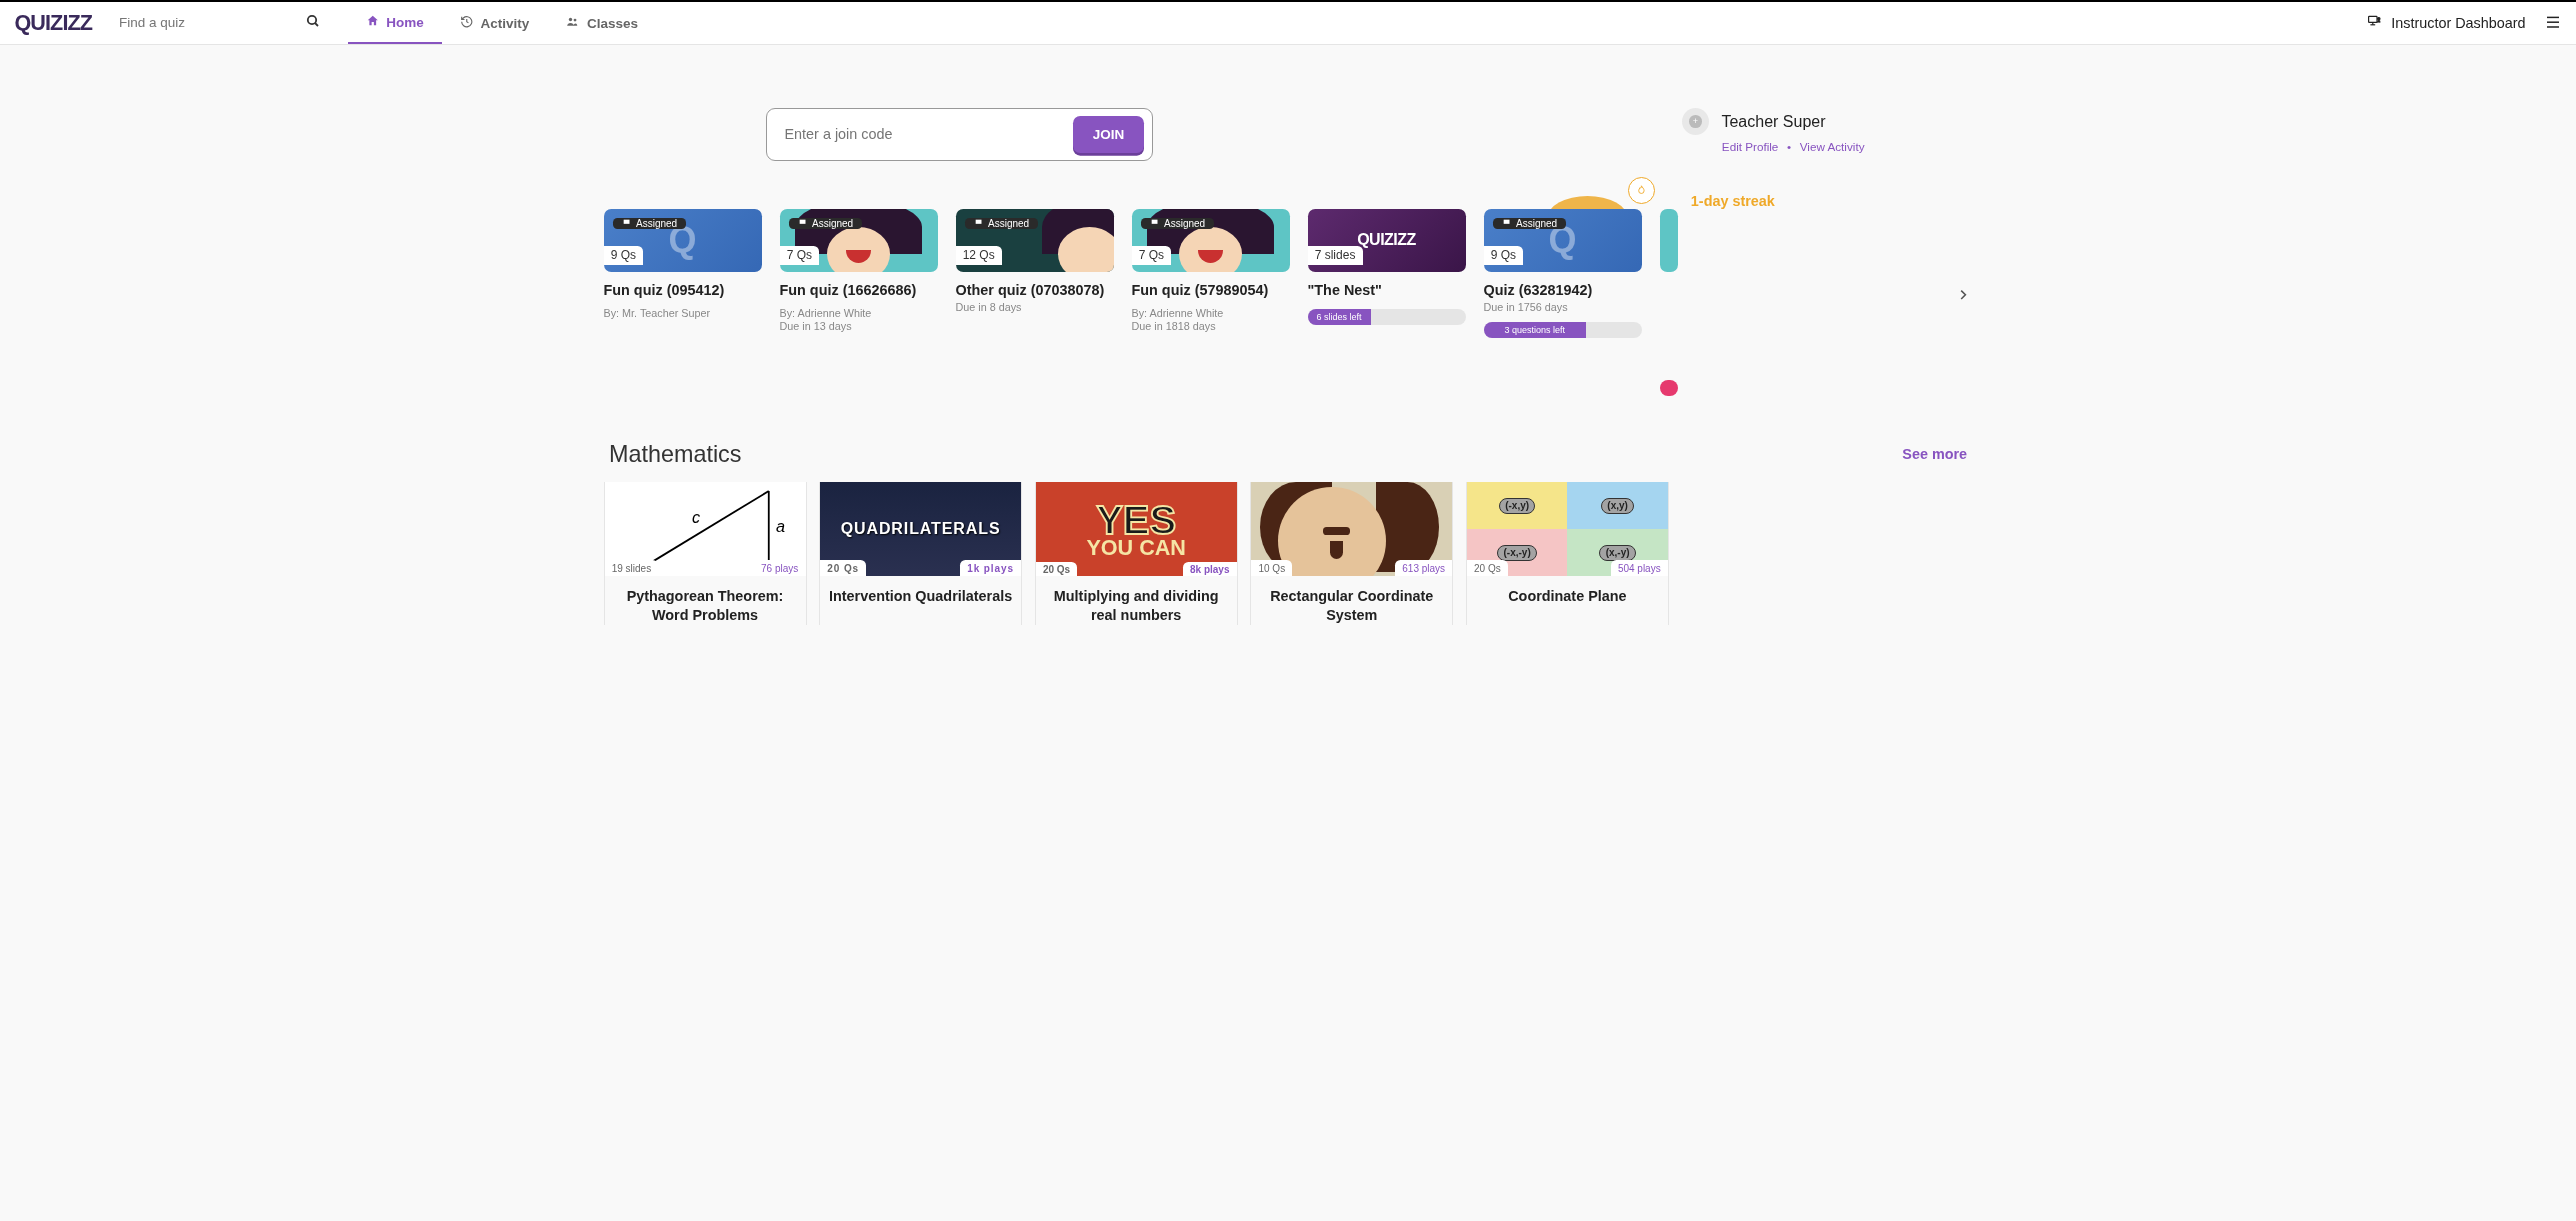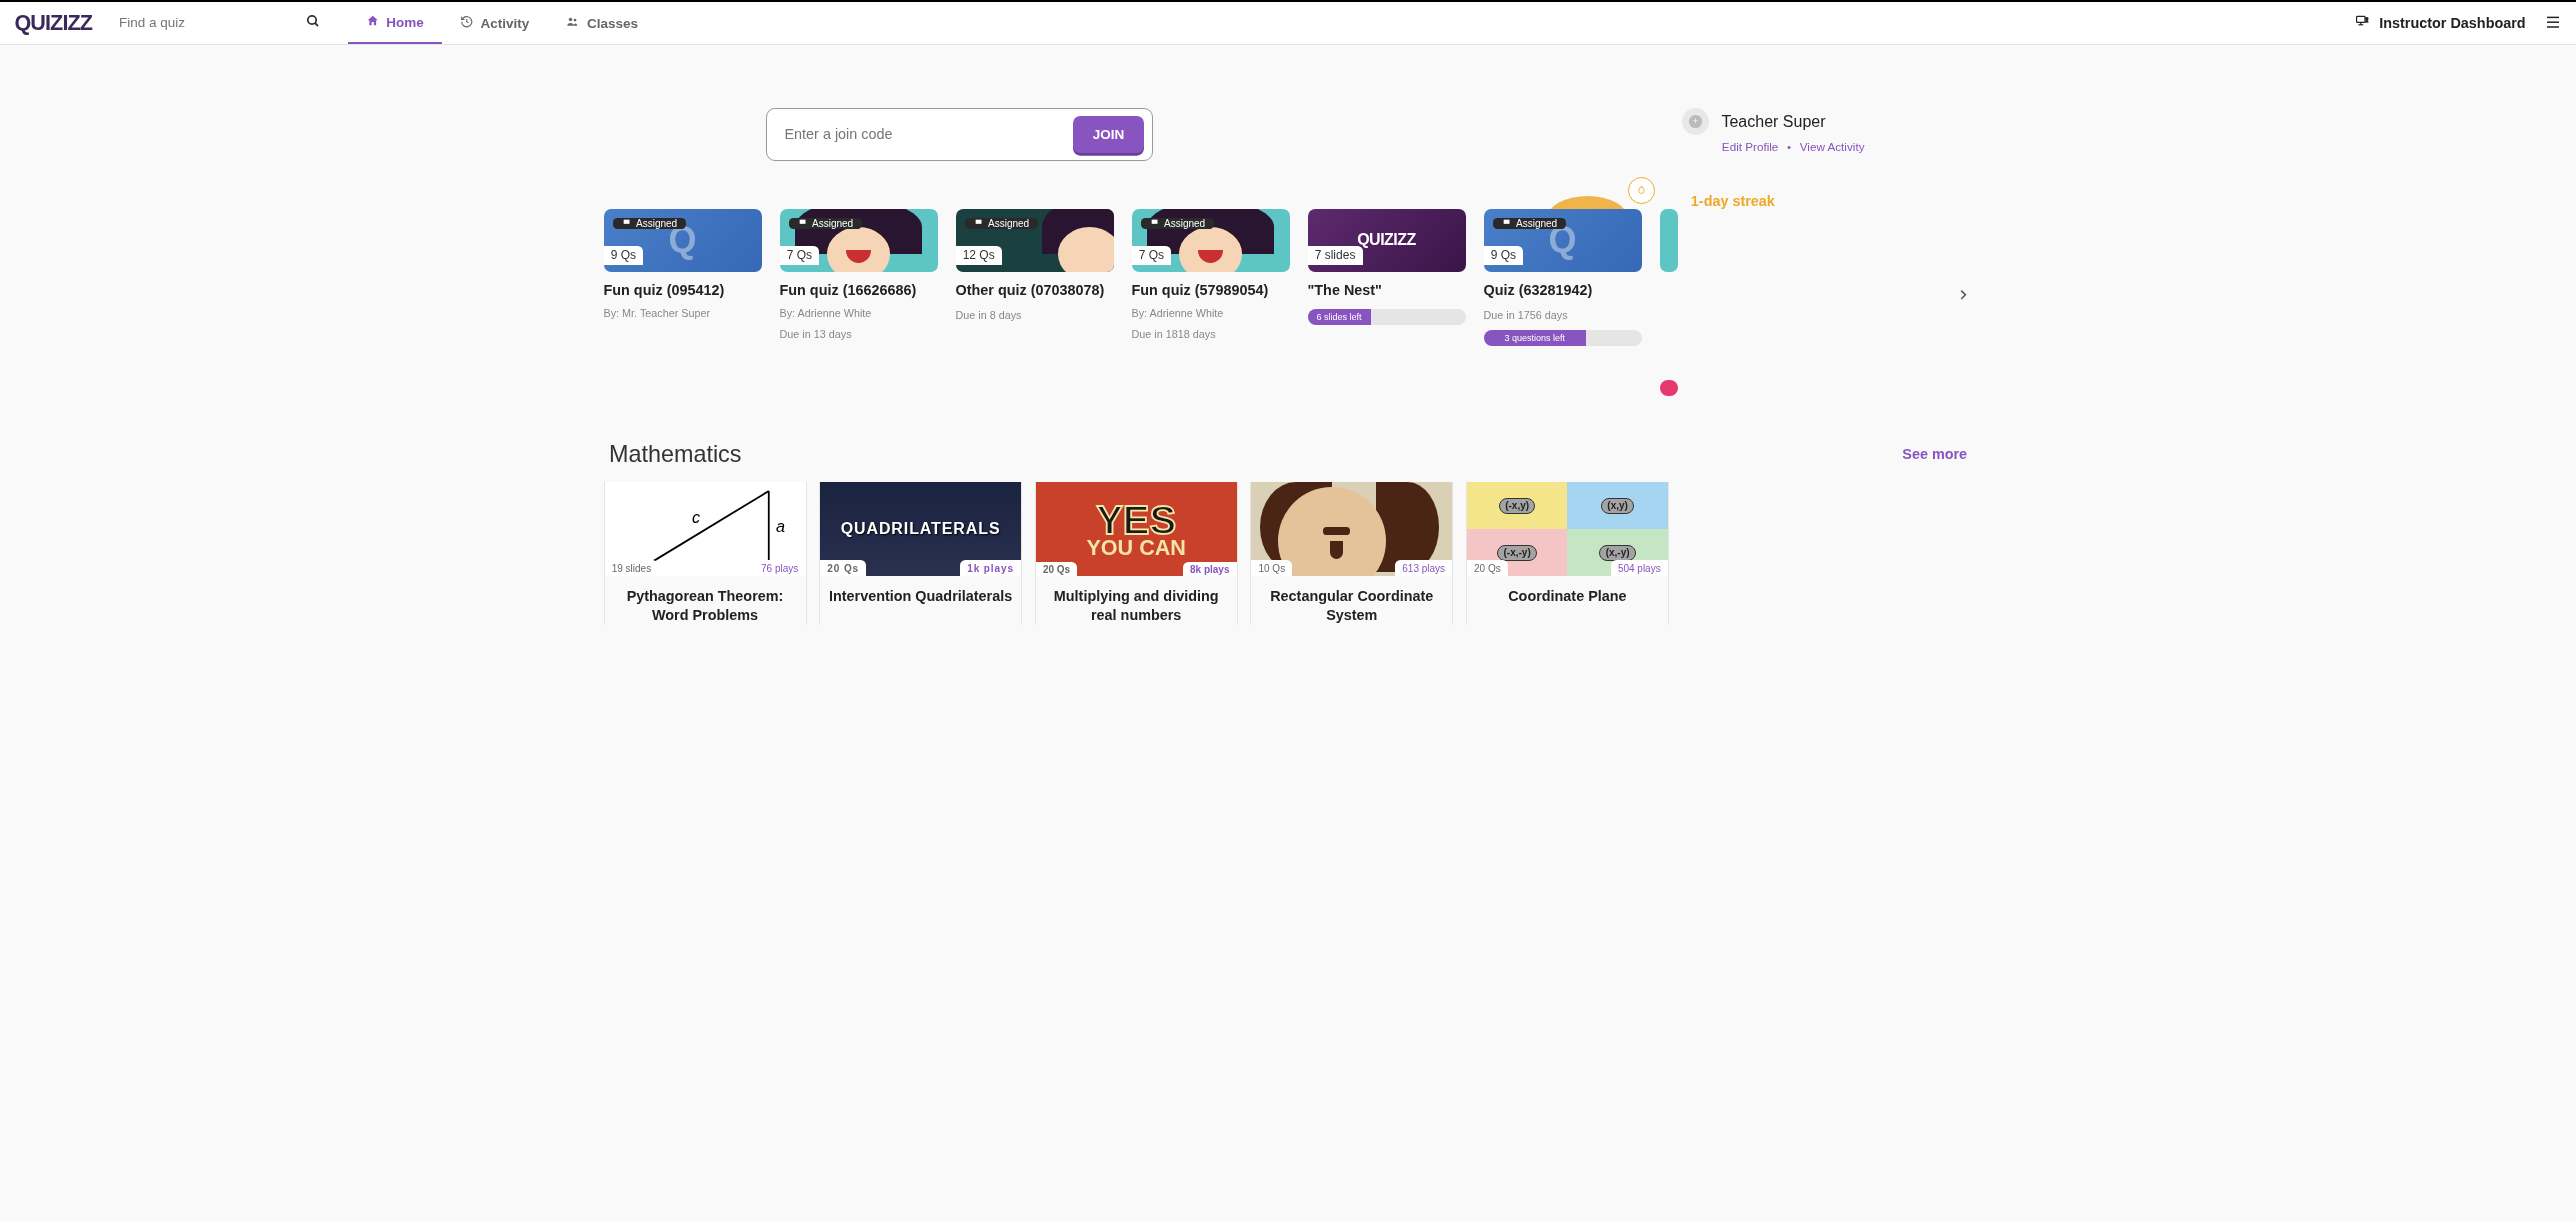--- a/index.html
+++ b/index.html
@@ -9,21 +9,21 @@
 .header { background: #fff; border-top: 2.7px solid #000; border-bottom: 0.9px solid #e5e5e5; display: flex; align-items: center; padding: 0 14.4px; height: 45px; }
 .logo { font-weight: 900; font-size: 21.6px; letter-spacing: -0.9px; color: #3a2a5b; margin-right: 27px; font-family: Arial, sans-serif; }
 .search-wrap { display: flex; align-items: center; flex: 0 0 auto; margin-right: 27px; }
 .search-input { border: none; font-size: 13.5px; color: #888; background: transparent; width: 180px; outline: none; }
 .search-icon { color: #333; font-size: 14.4px; margin-left: 7.2px; }
 .nav { display: flex; align-items: center; height: 100%; }
 .nav-item { display: flex; align-items: center; padding: 0 18px; height: 100%; color: #666; font-size: 13.5px; font-weight: 600; cursor: pointer; gap: 7.2px; }
 .nav-item.active { color: #8854c0; border-bottom: 2.7px solid #8854c0; }
 .nav-icon { font-size: 13.5px; }
 .header-right { margin-left: auto; display: flex; align-items: center; gap: 18px; }
-.instructor-btn { display: flex; align-items: center; gap: 9px; font-weight: 700; font-size: 14.4px; cursor: pointer; }
+.instructor-btn { display: flex; align-items: center; gap: 9px; font-weight: 400; font-size: 14.4px; cursor: pointer; }
 .hamburger { font-size: 20px; cursor: pointer; }
 
 
 .main { max-width: 1405px; margin: 0 auto; padding: 0 18px; }
 
 
 .hero { display: flex; align-items: flex-start; padding-top: 63px; gap: 36px; }
 .join-box { width: 387px; margin-left: 162px; border: 0.9px solid #999; border-radius: 9px; padding: 7.2px 7.2px 7.2px 18px; display: flex; align-items: center; background: #fff; }
 .join-input { flex: 1; border: none; outline: none; font-size: 14.4px; color: #be185d; background: transparent; }
 .join-btn { background: #8854c0; color: #fff; border: none; padding: 10.8px 20px; border-radius: 7.2px; font-weight: 700; font-size: 13.5px; cursor: pointer; box-shadow: 0 2.7px 0 #6b3f9a; }
@@ -58,21 +58,21 @@
 .face-art { position: absolute; inset: 0; }
 .face-hair { position: absolute; top: -9px; left: 10%; right: 10%; height: 54px; background: #2a1530; border-radius: 50% 50% 0 0; }
 .face-skin { position: absolute; top: 18px; left: 30%; right: 30%; height: 54px; background: #f5d5b5; border-radius: 50%; }
 .face-mouth { position: absolute; top: 41px; left: 42%; width: 25px; height: 12.6px; background: #c93030; border-radius: 0 0 18px 18px; }
 .q-logo-mini { color: rgba(255,255,255,0.4); font-weight: 900; font-size: 36px; }
 .q-logo-text { color: #fff; font-weight: 900; font-size: 16px; letter-spacing: -0.5px; }
 .assigned-badge { position: absolute; top: 9px; left: 9px; background: #2a2a2a; color: #fff; font-size: 10px; padding: 0 9px; border-radius: 4.5px; display: flex; align-items: center; gap: 4.5px; }
 .qs-badge { position: absolute; bottom: 7px; left: 0; background: #fff; color: #333; font-size: 12px; padding: 2.7px 7.2px; border-radius: 0 5.4px 0 0; }
 .ra-title { font-size: 14.4px; font-weight: 600; margin-top: 9px; color: #222; line-height: 1.3; }
 .ra-meta { font-size: 10.8px; color: #888; margin-top: 7.2px; }
-.ra-due { font-size: 10.8px; color: #888; margin-top: 9px; }
+.ra-due { font-size: 10.8px; color: #888; margin-top: 1px; }
 .progress-pill { margin-top: 9px; height: 16px; background: #e5e5e5; border-radius: 9px; overflow: hidden; position: relative; }
 .progress-fill { height: 100%; background: #8854c0; color: #fff; font-size: 9px; display: flex; align-items: center; justify-content: center; padding: 0 7.2px; white-space: nowrap; }
 .progress-fill.red { background: #e6396e; }
 .scroll-arrow { position: absolute; right: -4.5px; top: 72px; width: 27px; height: 27px; color: #666; font-size: 21.6px; display: flex; align-items: center; justify-content: center; cursor: pointer; z-index: 5; }
 
 
 .math-row { display: flex; gap: 12.6px; overflow: hidden; }
 .math-card { width: 203px; flex-shrink: 0; cursor: pointer; border-left: 0.9px solid #e5e5e5; border-right: 0.9px solid #e5e5e5; }
 .math-thumb { height: 94px; position: relative; overflow: hidden; background: #fff; }
 .math-thumb.pyth { background: #fff; display: flex; align-items: center; justify-content: center; }

